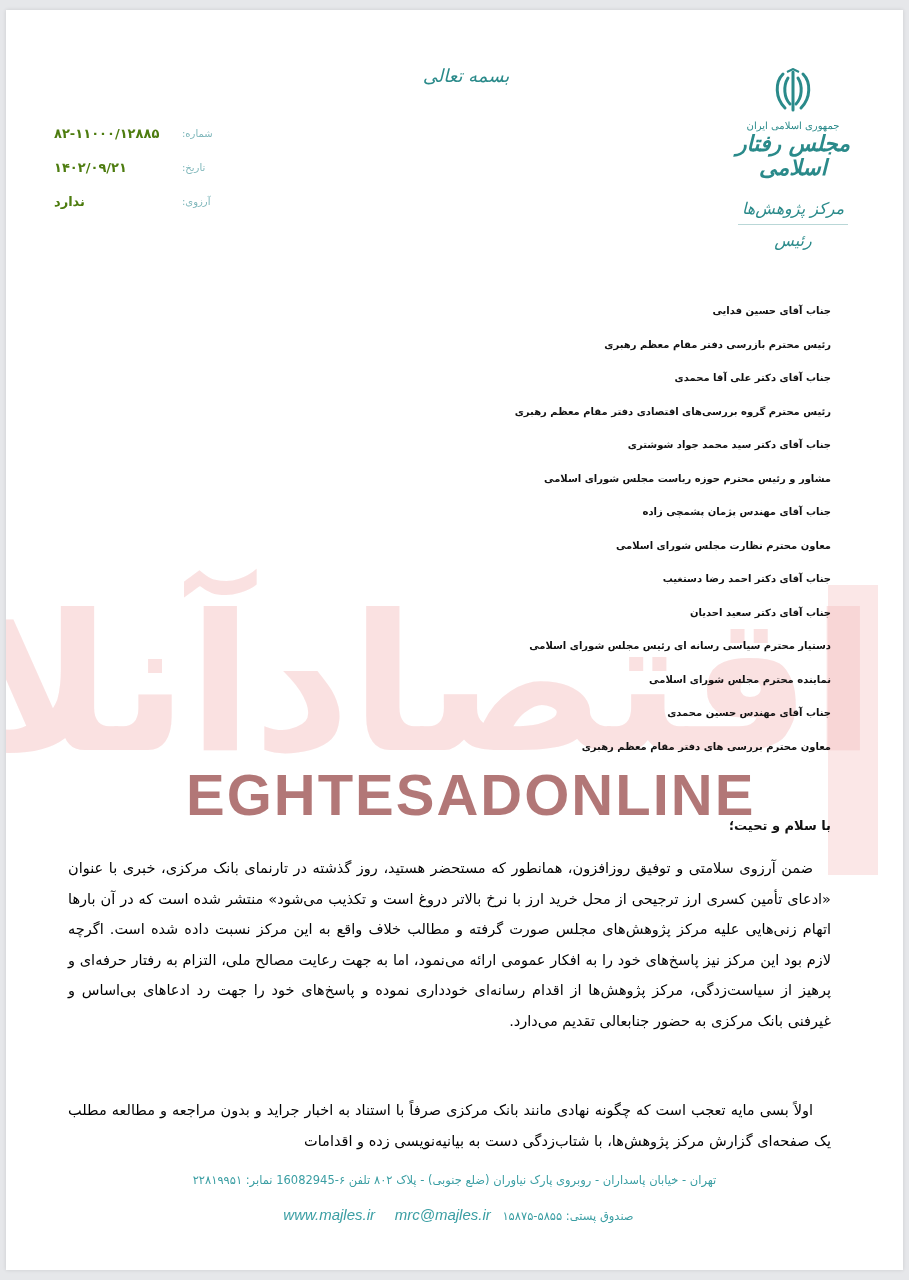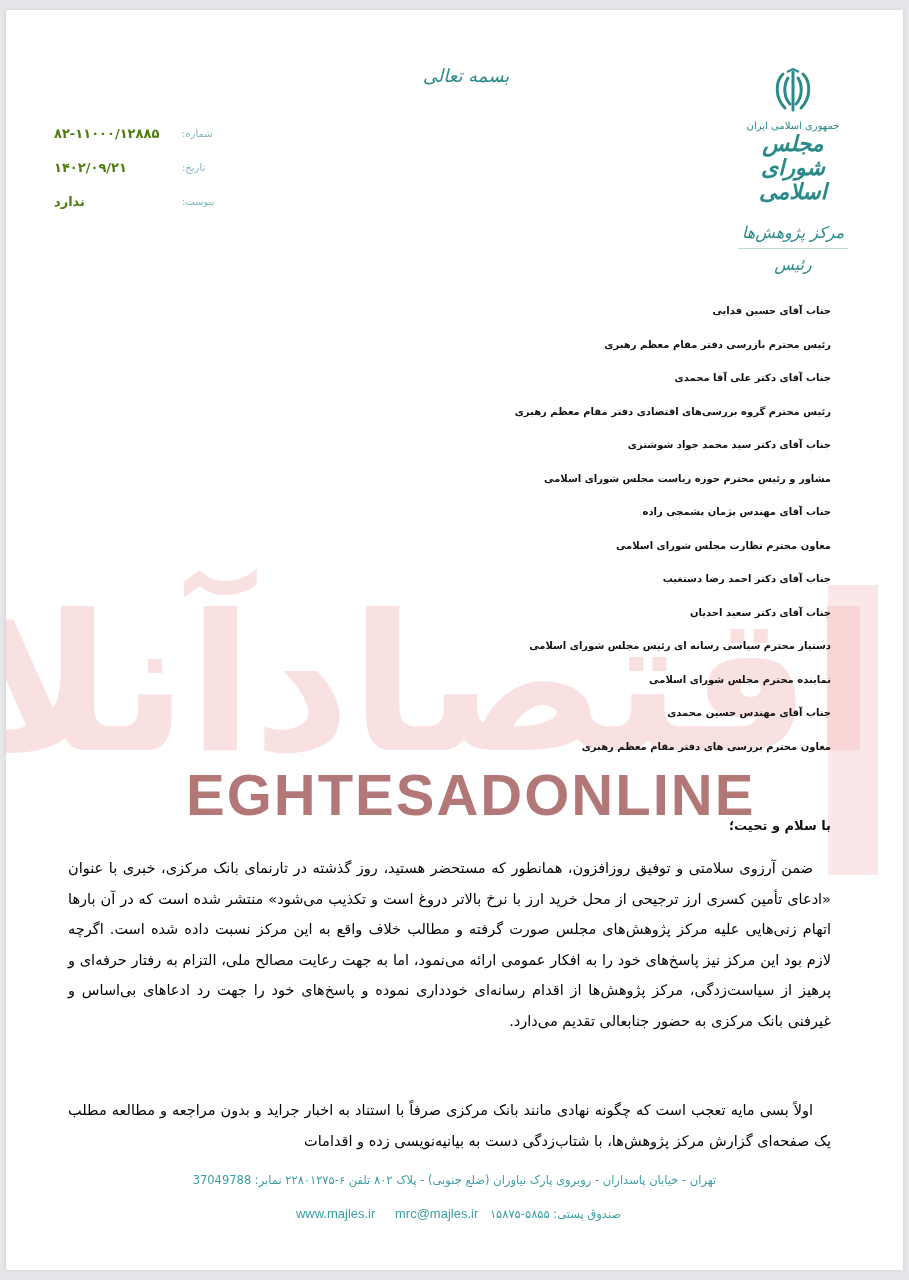--- a/index.html
+++ b/index.html
@@ -72,21 +72,21 @@
   }
   .p1 { top: 843px; text-indent: 18px; }
   .p2 { top: 1085px; text-indent: 18px; }
 
   .footer {
     position: absolute; left: 0; width: 897px; text-align: center;
     color: #3a9ea3; direction: rtl; font-size: 11.5px;
   }
   .f1 { top: 1163px; }
   .f2 { top: 1196px; }
-  .f2 .latin { font-family: "Liberation Sans", sans-serif; font-size: 13px; direction: ltr; unicode-bidi: embed; margin: 0 8px; }
+  .f2 .latin { font-family: "Liberation Sans", sans-serif; font-size: 15px; direction: ltr; unicode-bidi: embed; margin: 0 8px; font-style: italic; }
 </style>
 </head>
 <body>
 
 <div class="page">
 
   <div class="wm-bar"></div>
   <div class="wm-fa">اقتصادآنلاین</div>
   <div class="wm-en">EGHTESADONLINE</div>
 
@@ -97,37 +97,37 @@
       <g fill="none" stroke="#2a8a8a" stroke-width="3" stroke-linecap="round">
         <path d="M10 6 C2 14 2 30 12 40"></path>
         <path d="M30 6 C38 14 38 30 28 40"></path>
         <path d="M15 10 C10 18 11 30 17 36"></path>
         <path d="M25 10 C30 18 29 30 23 36"></path>
         <line x1="20" y1="4" x2="20" y2="42"></line>
       </g>
       <path d="M14 4 L20 1 L26 4" fill="none" stroke="#2a8a8a" stroke-width="2"></path>
     </svg>
     <div class="l1">جمهوری اسلامی ایران</div>
-    <div class="l2">مجلس شورای اسلامی</div>
+    <div class="l2">مجلس رفتار اسلامی</div>
     <div class="l3">مرکز پژوهش‌ها</div>
     <div class="rule"></div>
     <div class="l4">رئیس</div>
   </div>
 
   <div class="meta">
     <div class="meta-row">
       <span class="meta-label">شماره:</span>
       <span class="meta-value">۸۲-۱۱۰۰۰/۱۲۸۸۵</span>
     </div>
     <div class="meta-row">
       <span class="meta-label">تاریخ:</span>
       <span class="meta-value">۱۴۰۲/۰۹/۲۱</span>
     </div>
     <div class="meta-row">
-      <span class="meta-label">پیوست:</span>
+      <span class="meta-label">آرزوی:</span>
       <span class="meta-value">ندارد</span>
     </div>
   </div>
 
   <div class="recipients">
     <div class="recipient">جناب آقای حسین فدایی</div>
     <div class="recipient">رئیس محترم بازرسی دفتر مقام معظم رهبری</div>
     <div class="recipient">جناب آقای دکتر علی آقا محمدی</div>
     <div class="recipient">رئیس محترم گروه بررسی‌های اقتصادی دفتر مقام معظم رهبری</div>
     <div class="recipient">جناب آقای دکتر سید محمد جواد شوشتری</div>
@@ -140,19 +140,19 @@
     <div class="recipient">نماینده محترم مجلس شورای اسلامی</div>
     <div class="recipient">جناب آقای مهندس حسین محمدی</div>
     <div class="recipient">معاون محترم بررسی های دفتر مقام معظم رهبری</div>
   </div>
 
   <div class="greeting">با سلام و تحیت؛</div>
 
   <p class="body-text p1" style="margin:0">ضمن آرزوی سلامتی و توفیق روزافزون، همانطور که مستحضر هستید، روز گذشته در تارنمای بانک مرکزی، خبری با عنوان «ادعای تأمین کسری ارز ترجیحی از محل خرید ارز با نرخ بالاتر دروغ است و تکذیب می‌شود» منتشر شده است که در آن بارها اتهام زنی‌هایی علیه مرکز پژوهش‌های مجلس صورت گرفته و مطالب خلاف واقع به این مرکز نسبت داده شده است. اگرچه لازم بود این مرکز نیز پاسخ‌های خود را به افکار عمومی ارائه می‌نمود، اما به جهت رعایت مصالح ملی، التزام به رفتار حرفه‌ای و پرهیز از سیاست‌زدگی، مرکز پژوهش‌ها از اقدام رسانه‌ای خودداری نموده و پاسخ‌های خود را جهت رد ادعاهای بی‌اساس و غیرفنی بانک مرکزی به حضور جنابعالی تقدیم می‌دارد.</p>
   <p class="body-text p2" style="margin:0">اولاً بسی مایه تعجب است که چگونه نهادی مانند بانک مرکزی صرفاً با استناد به اخبار جراید و بدون مراجعه و مطالعه مطلب یک صفحه‌ای گزارش مرکز پژوهش‌ها، با شتاب‌زدگی دست به بیانیه‌نویسی زده و اقدامات</p>
 
-  <div class="footer f1">تهران - خیابان پاسداران - روبروی پارک نیاوران (ضلع جنوبی) - پلاک ۸۰۲   تلفن ۶-۲۲۸۰۱۲۷۵   نمابر: 37049788</div>
+  <div class="footer f1">تهران - خیابان پاسداران - روبروی پارک نیاوران (ضلع جنوبی) - پلاک ۸۰۲   تلفن ۶-16082945   نمابر: ۲۲۸۱۹۹۵۱</div>
   <div class="footer f2">
     <span>صندوق پستی: ۵۸۵۵-۱۵۸۷۵</span>
     <span class="latin">www.majles.ir</span>
     <span class="latin">mrc@majles.ir</span>
   </div>
 </div>
 
 </body></html>

